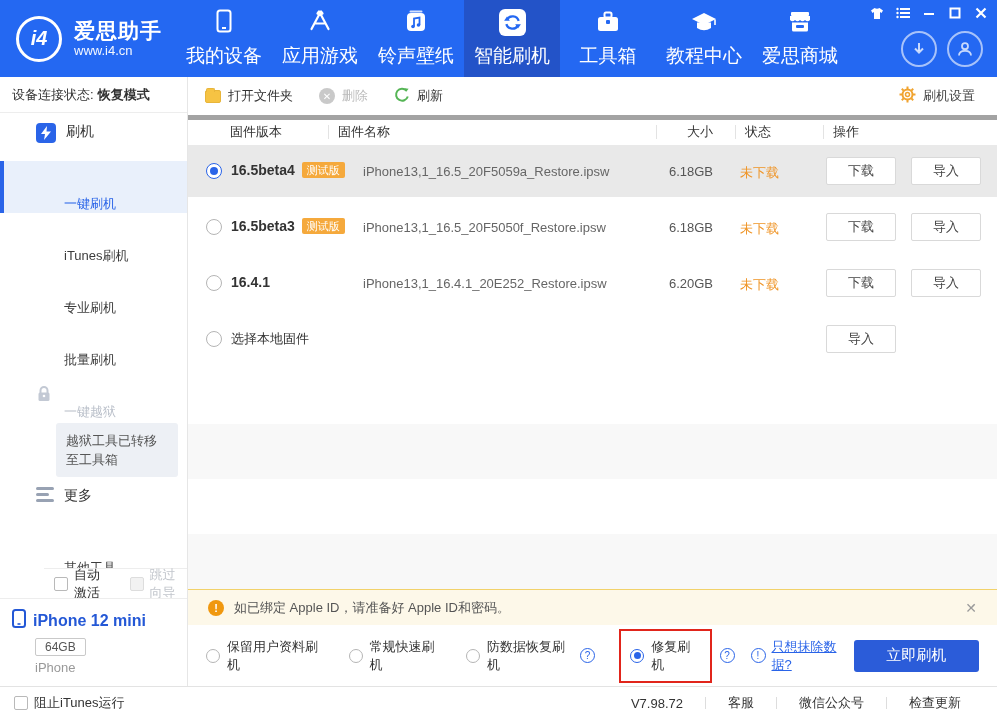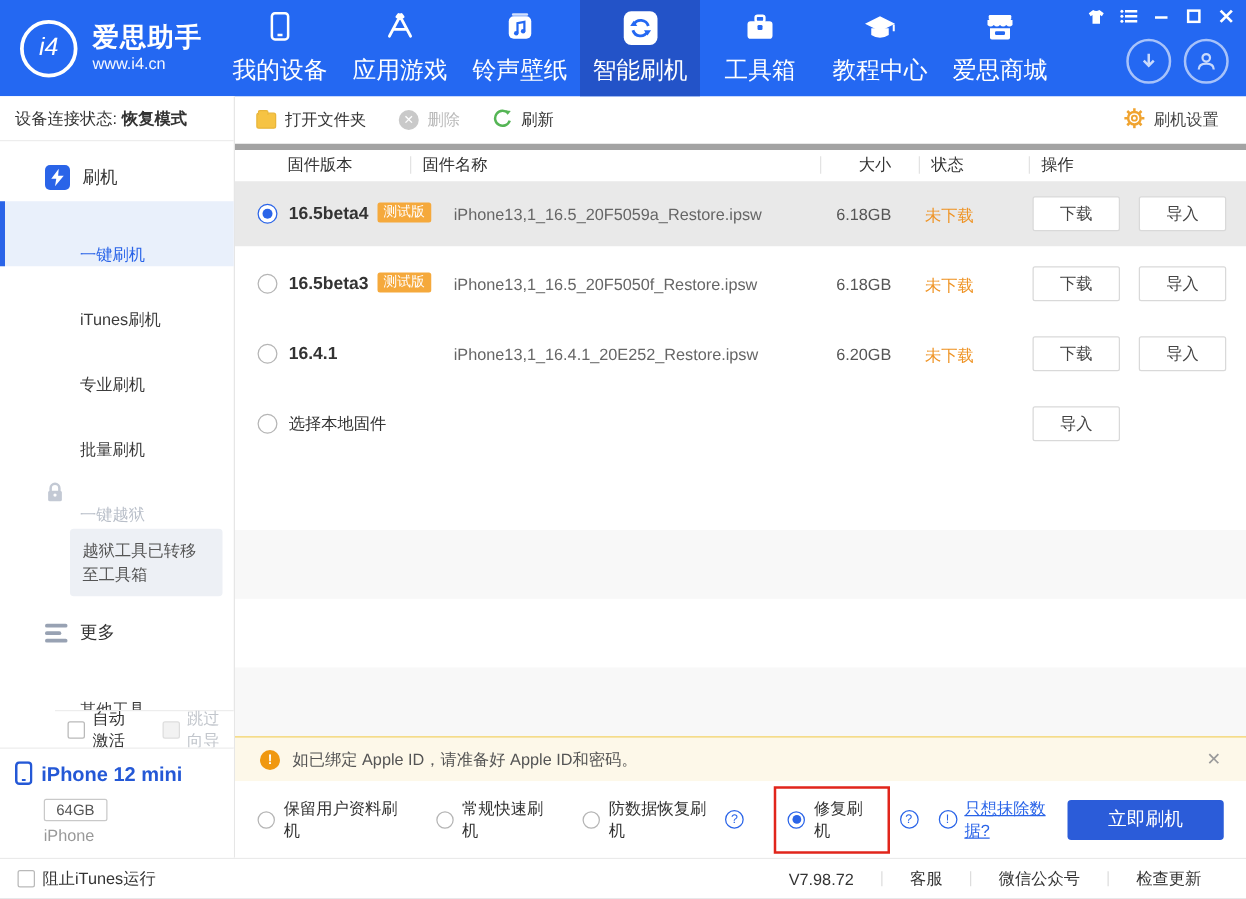--- a/index.html
+++ b/index.html
@@ -3,42 +3,42 @@
 <meta charset="utf-8">
 <style>
   * { margin:0; padding:0; box-sizing:border-box; }
   html,body { background:#9aa0a6; }
   body { font-family:"Liberation Sans","DejaVu Sans",sans-serif; }
   .window { width:997px; height:719px; background:#fff; position:relative; margin:0 auto; overflow:hidden; }
 
   
   .hdr { height:77px; background:#2468f2; display:flex; align-items:stretch; position:relative; color:#fff; }
   .logo { display:flex; align-items:center; padding-left:16px; width:176px; }
-  .logo-circle { width:46px; height:46px; border:3px solid #fff; border-radius:50%; display:flex; align-items:center; justify-content:center; font-weight:normal; font-style:italic; font-size:20px; flex:none; }
+  .logo-circle { width:46px; height:46px; border:3px solid #fff; border-radius:50%; display:flex; align-items:center; justify-content:center; font-weight:bold; font-style:italic; font-size:20px; flex:none; }
   .logo-text { margin-left:12px; }
   .logo-brand { font-size:21px; font-weight:bold; letter-spacing:1px; line-height:24px; }
   .logo-url { font-size:13px; opacity:.95; }
   .nav { display:flex; }
   .nav-item { width:96px; display:flex; flex-direction:column; align-items:center; justify-content:center; gap:7px; cursor:pointer; }
   .nav-item.active { background:#2353c8; }
   .nav-label { font-size:19px; }
   .nav-ico { height:28px; display:flex; align-items:center; justify-content:center; }
   .smart-ico { width:27px; height:27px; background:#fff; border-radius:6px; display:flex; align-items:center; justify-content:center; }
   .win-controls { position:absolute; top:5px; right:8px; display:flex; gap:10px; align-items:center; }
   .win-btn { width:16px; height:16px; display:flex; align-items:center; justify-content:center; cursor:pointer; }
   .hdr-circles { position:absolute; right:14px; bottom:10px; display:flex; gap:10px; }
   .hdr-circle { width:36px; height:36px; border:2px solid rgba(255,255,255,.6); border-radius:50%; display:flex; align-items:center; justify-content:center; cursor:pointer; }
 
   
   .bd { display:flex; height:609px; }
   .sidebar { width:188px; border-right:1px solid #e6e6e6; position:relative; background:#fff; flex:none; }
   .dev-status { height:36px; display:flex; align-items:center; padding-left:12px; font-size:13px; color:#333; border-bottom:1px solid #ededed; gap:4px; }
   .dev-status b { font-weight:bold; }
   .menu { padding-top:10px; }
-  .m-group { height:38px; display:flex; align-items:center; padding-left:36px; gap:10px; font-size:14px; color:#333; cursor:pointer; }
+  .m-group { height:38px; display:flex; padding-left:36px; gap:10px; font-size:14px; color:#333; cursor:pointer; }
   .m-item { height:52px; display:flex; align-items:flex-end; padding-left:64px; font-size:13px; color:#3c3c3c; cursor:pointer; position:relative; }
   .m-item.active { background:#e9f0fb; color:#2a64e8; }
   .m-item.active::before { content:""; position:absolute; left:0; top:0; bottom:0; width:4px; background:#2a64e8; }
   .m-item.disabled { color:#b9bfc9; padding-left:64px; }
   .lock-slot { position:absolute; left:36px; top:50%; transform:translateY(-50%); }
   .jb-note { margin:2px 0 10px 56px; width:122px; background:#edf0f5; border-radius:3px; padding:8px 10px; font-size:13px; color:#555; line-height:19px; }
   .flash-ico { width:20px; height:20px; background:#2a64e8; border-radius:4px; display:flex; align-items:center; justify-content:center; flex:none; }
   .more-ico { display:flex; flex-direction:column; gap:3px; width:18px; }
   .more-ico i { height:3px; border-radius:2px; background:#98a2b3; display:block; }
   .more-ico i:nth-child(2){ width:13px; }

